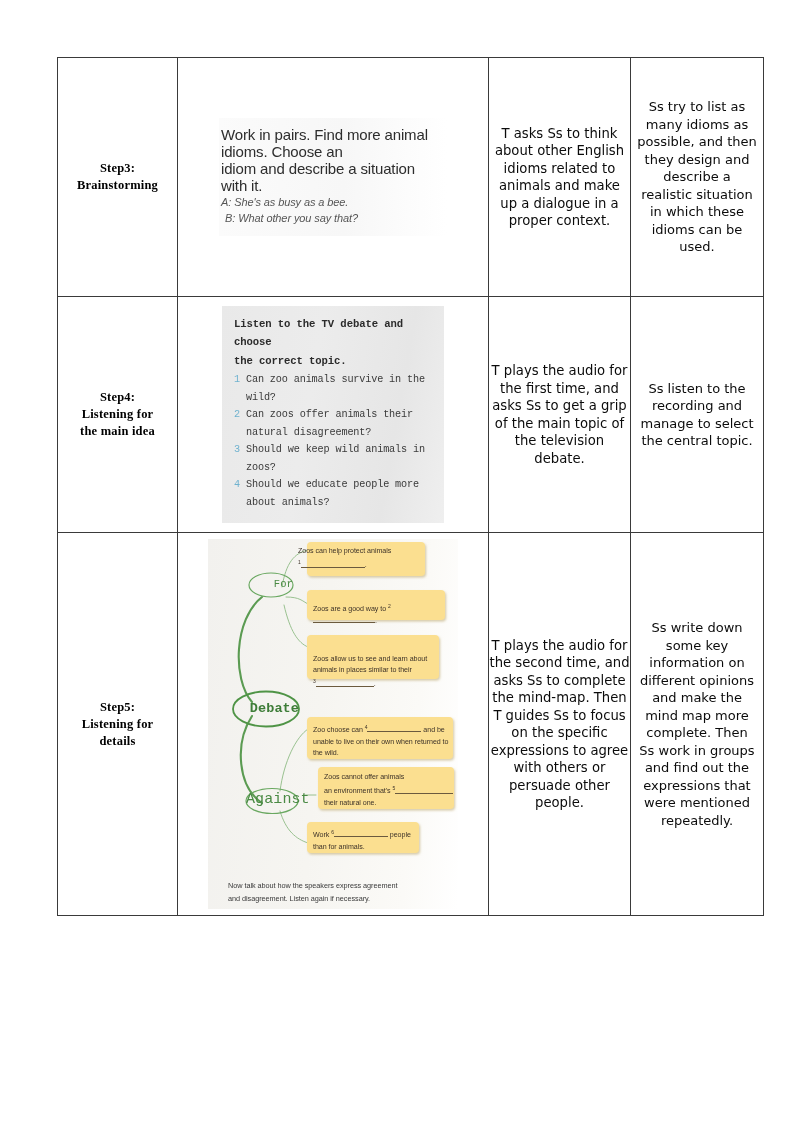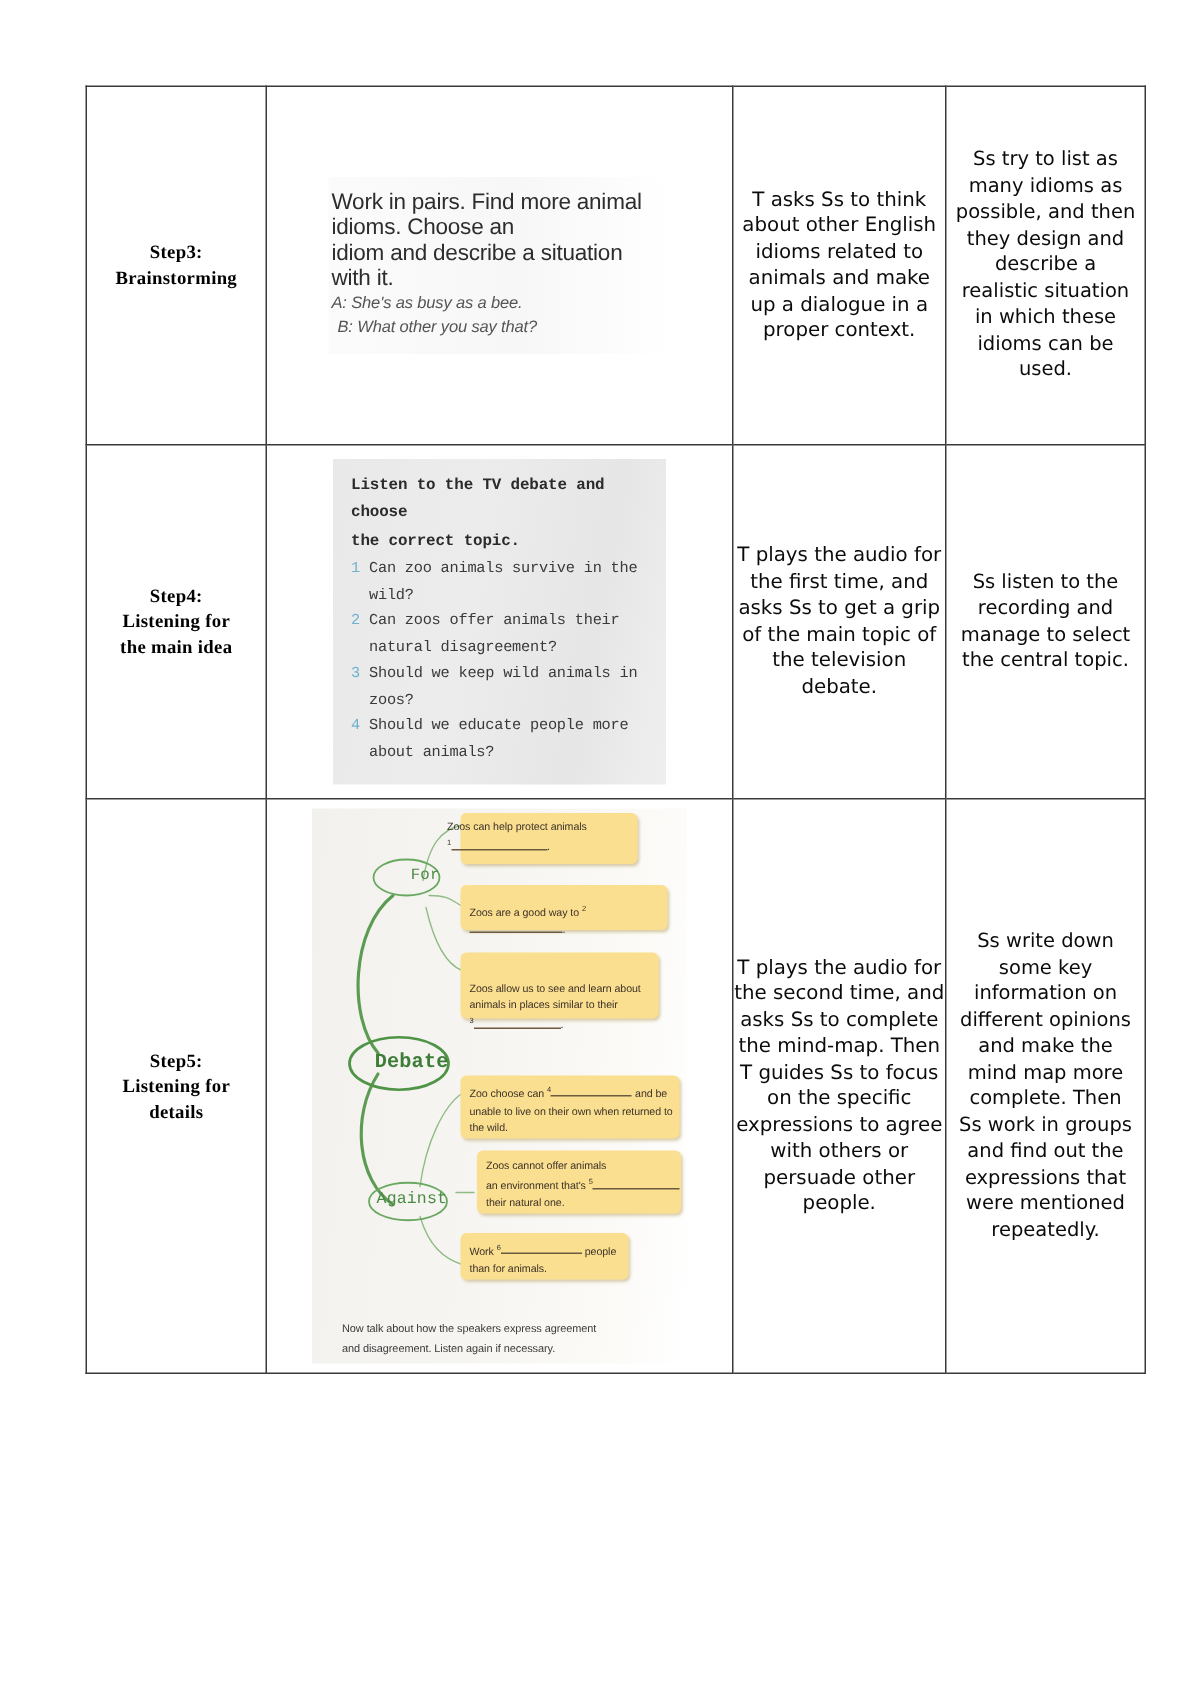--- a/index.html
+++ b/index.html
@@ -278,21 +278,21 @@
 
                 <rect x="99" y="283" width="112" height="31" rx="4" ry="4" fill="#fbdf90" filter="url(#sh)"></rect>
 
                 <ellipse cx="63" cy="46" rx="22" ry="12" fill="none" stroke="#6aa861" stroke-width="1.2"></ellipse>
                 <ellipse cx="58" cy="170" rx="33" ry="17.5" fill="none" stroke="#4f9446" stroke-width="1.8"></ellipse>
                 <ellipse cx="64" cy="262" rx="26" ry="12.5" fill="none" stroke="#6aa861" stroke-width="1.2"></ellipse>
               </svg>
 
               <div class="ell-label" style="left:41px;top:38px;width:44px;font-size:10.5px;line-height:14px;">For</div>
               <div class="ell-label" style="left:25px;top:161px;width:66px;font-size:13.5px;line-height:18px;font-weight:bold;color:#3e7d38;">Debate</div>
-              <div class="ell-label" style="left:38px;top:254px;width:52px;font-size:11px;line-height:14px;">Against</div>
+              <div class="ell-label" style="left:38px;top:254px;width:52px;font-size:15px;line-height:14px;">Against</div>
 
               <div class="node-txt" style="left:90px;top:7px;width:108px;">
                 <span>Zoos can help protect animals</span><br>
                 <sup>1</sup><span class="blank" style="width:64px;"></span><span>.</span>
               </div>
 
               <div class="node-txt" style="left:105px;top:62px;width:130px;">
                 <span>Zoos are a good way to </span><sup>2</sup><span class="blank" style="width:62px;"></span><span>.</span>
               </div>
 

